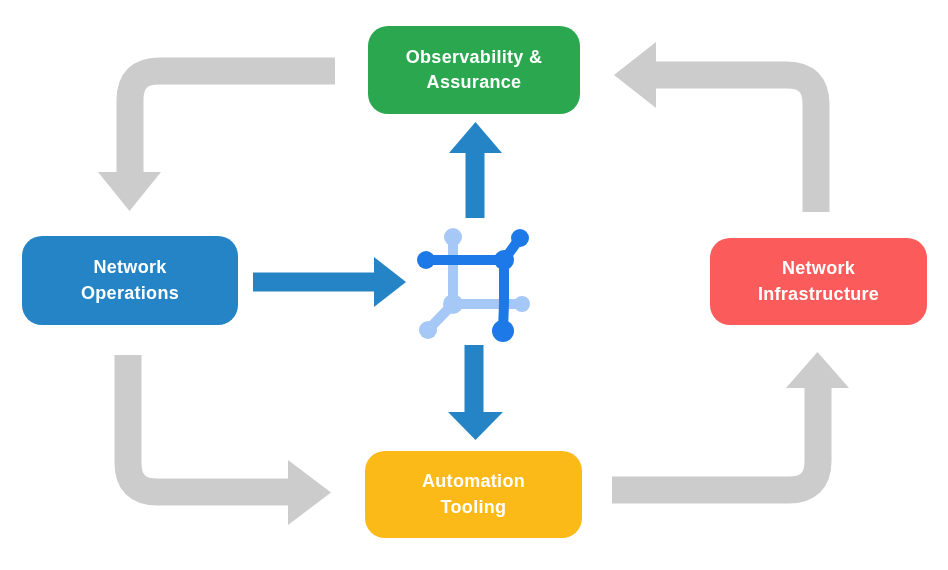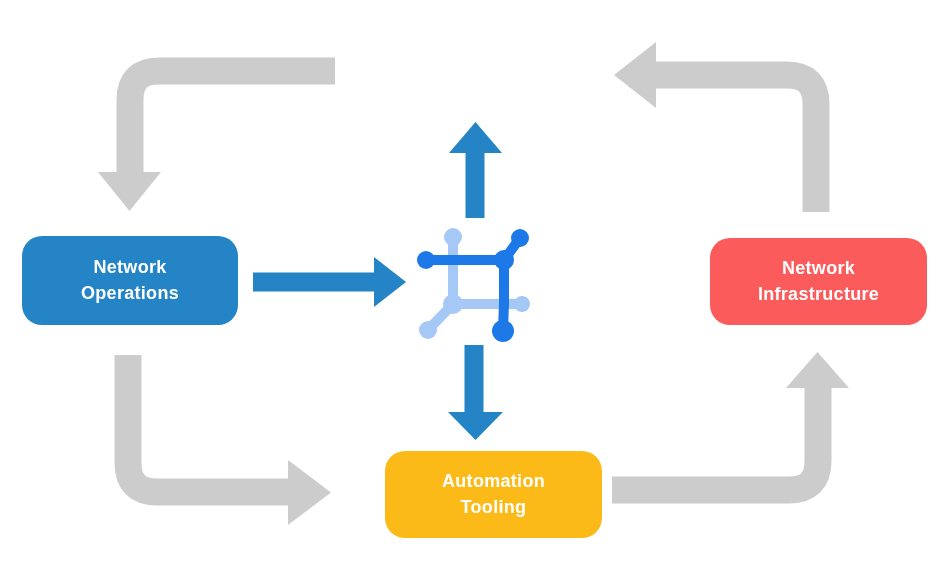--- a/index.html
+++ b/index.html
@@ -20,21 +20,21 @@
   .head-blue{fill:var(--arrow-blue);stroke:none;}
   .node{
     position:absolute;display:flex;align-items:center;justify-content:center;
     border-radius:20px;color:var(--text);font-size:18px;font-weight:700;
     text-align:center;letter-spacing:.3px;line-height:1.4;
   }
   .node-label{white-space:pre-line;}
   .node-green{left:368px;top:26px;width:212px;height:88px;background:var(--green);}
   .node-blue{left:22px;top:236px;width:216px;height:89px;background:var(--blue);}
   .node-red{left:710px;top:238px;width:217px;height:87px;background:var(--red);}
-  .node-yellow{left:365px;top:451px;width:217px;height:87px;background:var(--yellow);margin-left:20px;}
+  .node-yellow{left:365px;top:451px;width:217px;height:87px;background:var(--yellow);}
   .center-icon{position:absolute;left:410px;top:224px;width:122px;height:120px;}
   .ic-light{stroke:var(--icon-light-blue);stroke-width:10;fill:none;stroke-linecap:round;}
   .ic-light-dot{fill:var(--icon-light-blue);stroke:none;}
   .ic-bright{stroke:var(--icon-blue);stroke-width:10;fill:none;stroke-linecap:round;}
   .ic-bright-dot{fill:var(--icon-blue);stroke:none;}
 </style>
 </head>
 <body>
 
 <div class="canvas">
@@ -65,20 +65,24 @@
     <g>
       <path class="arrow-blue" d="M475,218 V152"></path>
       <polygon class="head-blue" points="449,153 502,153 475.5,122"></polygon>
     </g>
     <g>
       <path class="arrow-blue" d="M474,345 V413"></path>
       <polygon class="head-blue" points="448,412 503,412 475.5,440"></polygon>
     </g>
   </svg>
 
+  <div class="node node-green">
+    <span class="node-label">Observability &amp;
+Assurance</span>
+  </div>
 
   <div class="node node-blue">
     <span class="node-label">Network
 Operations</span>
   </div>
 
   <div class="node node-red">
     <span class="node-label">Network
 Infrastructure</span>
   </div>

